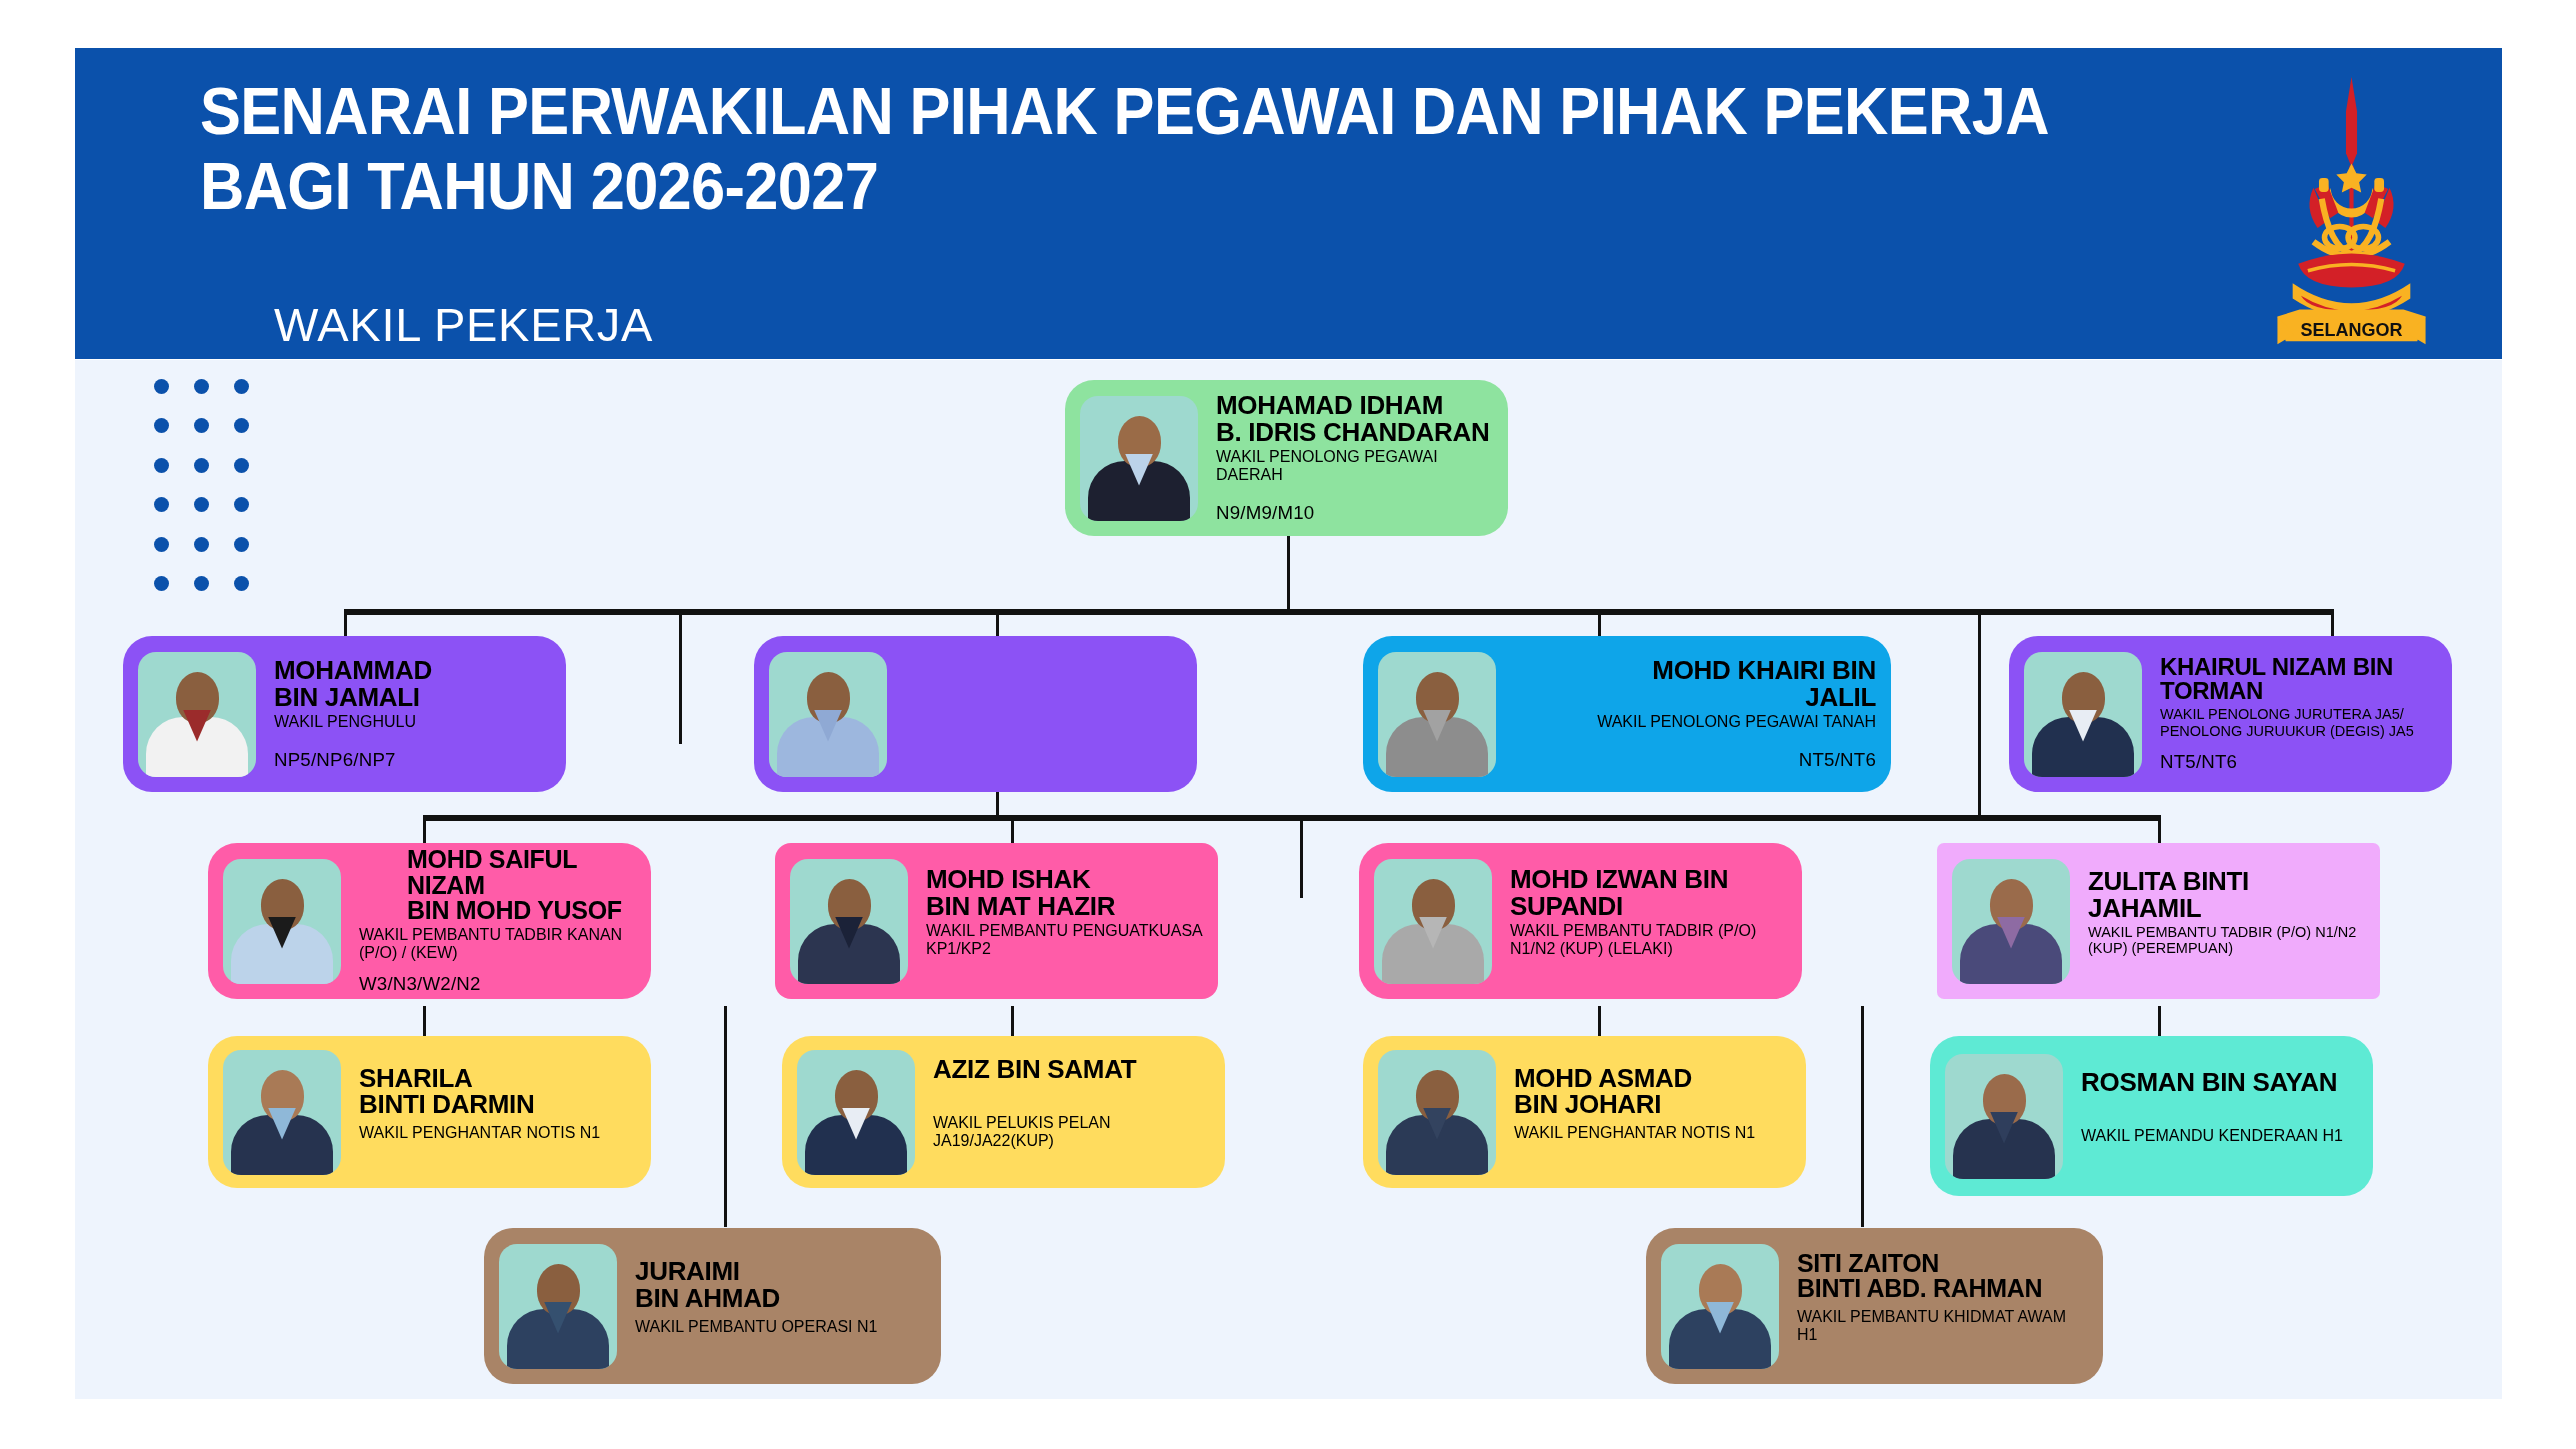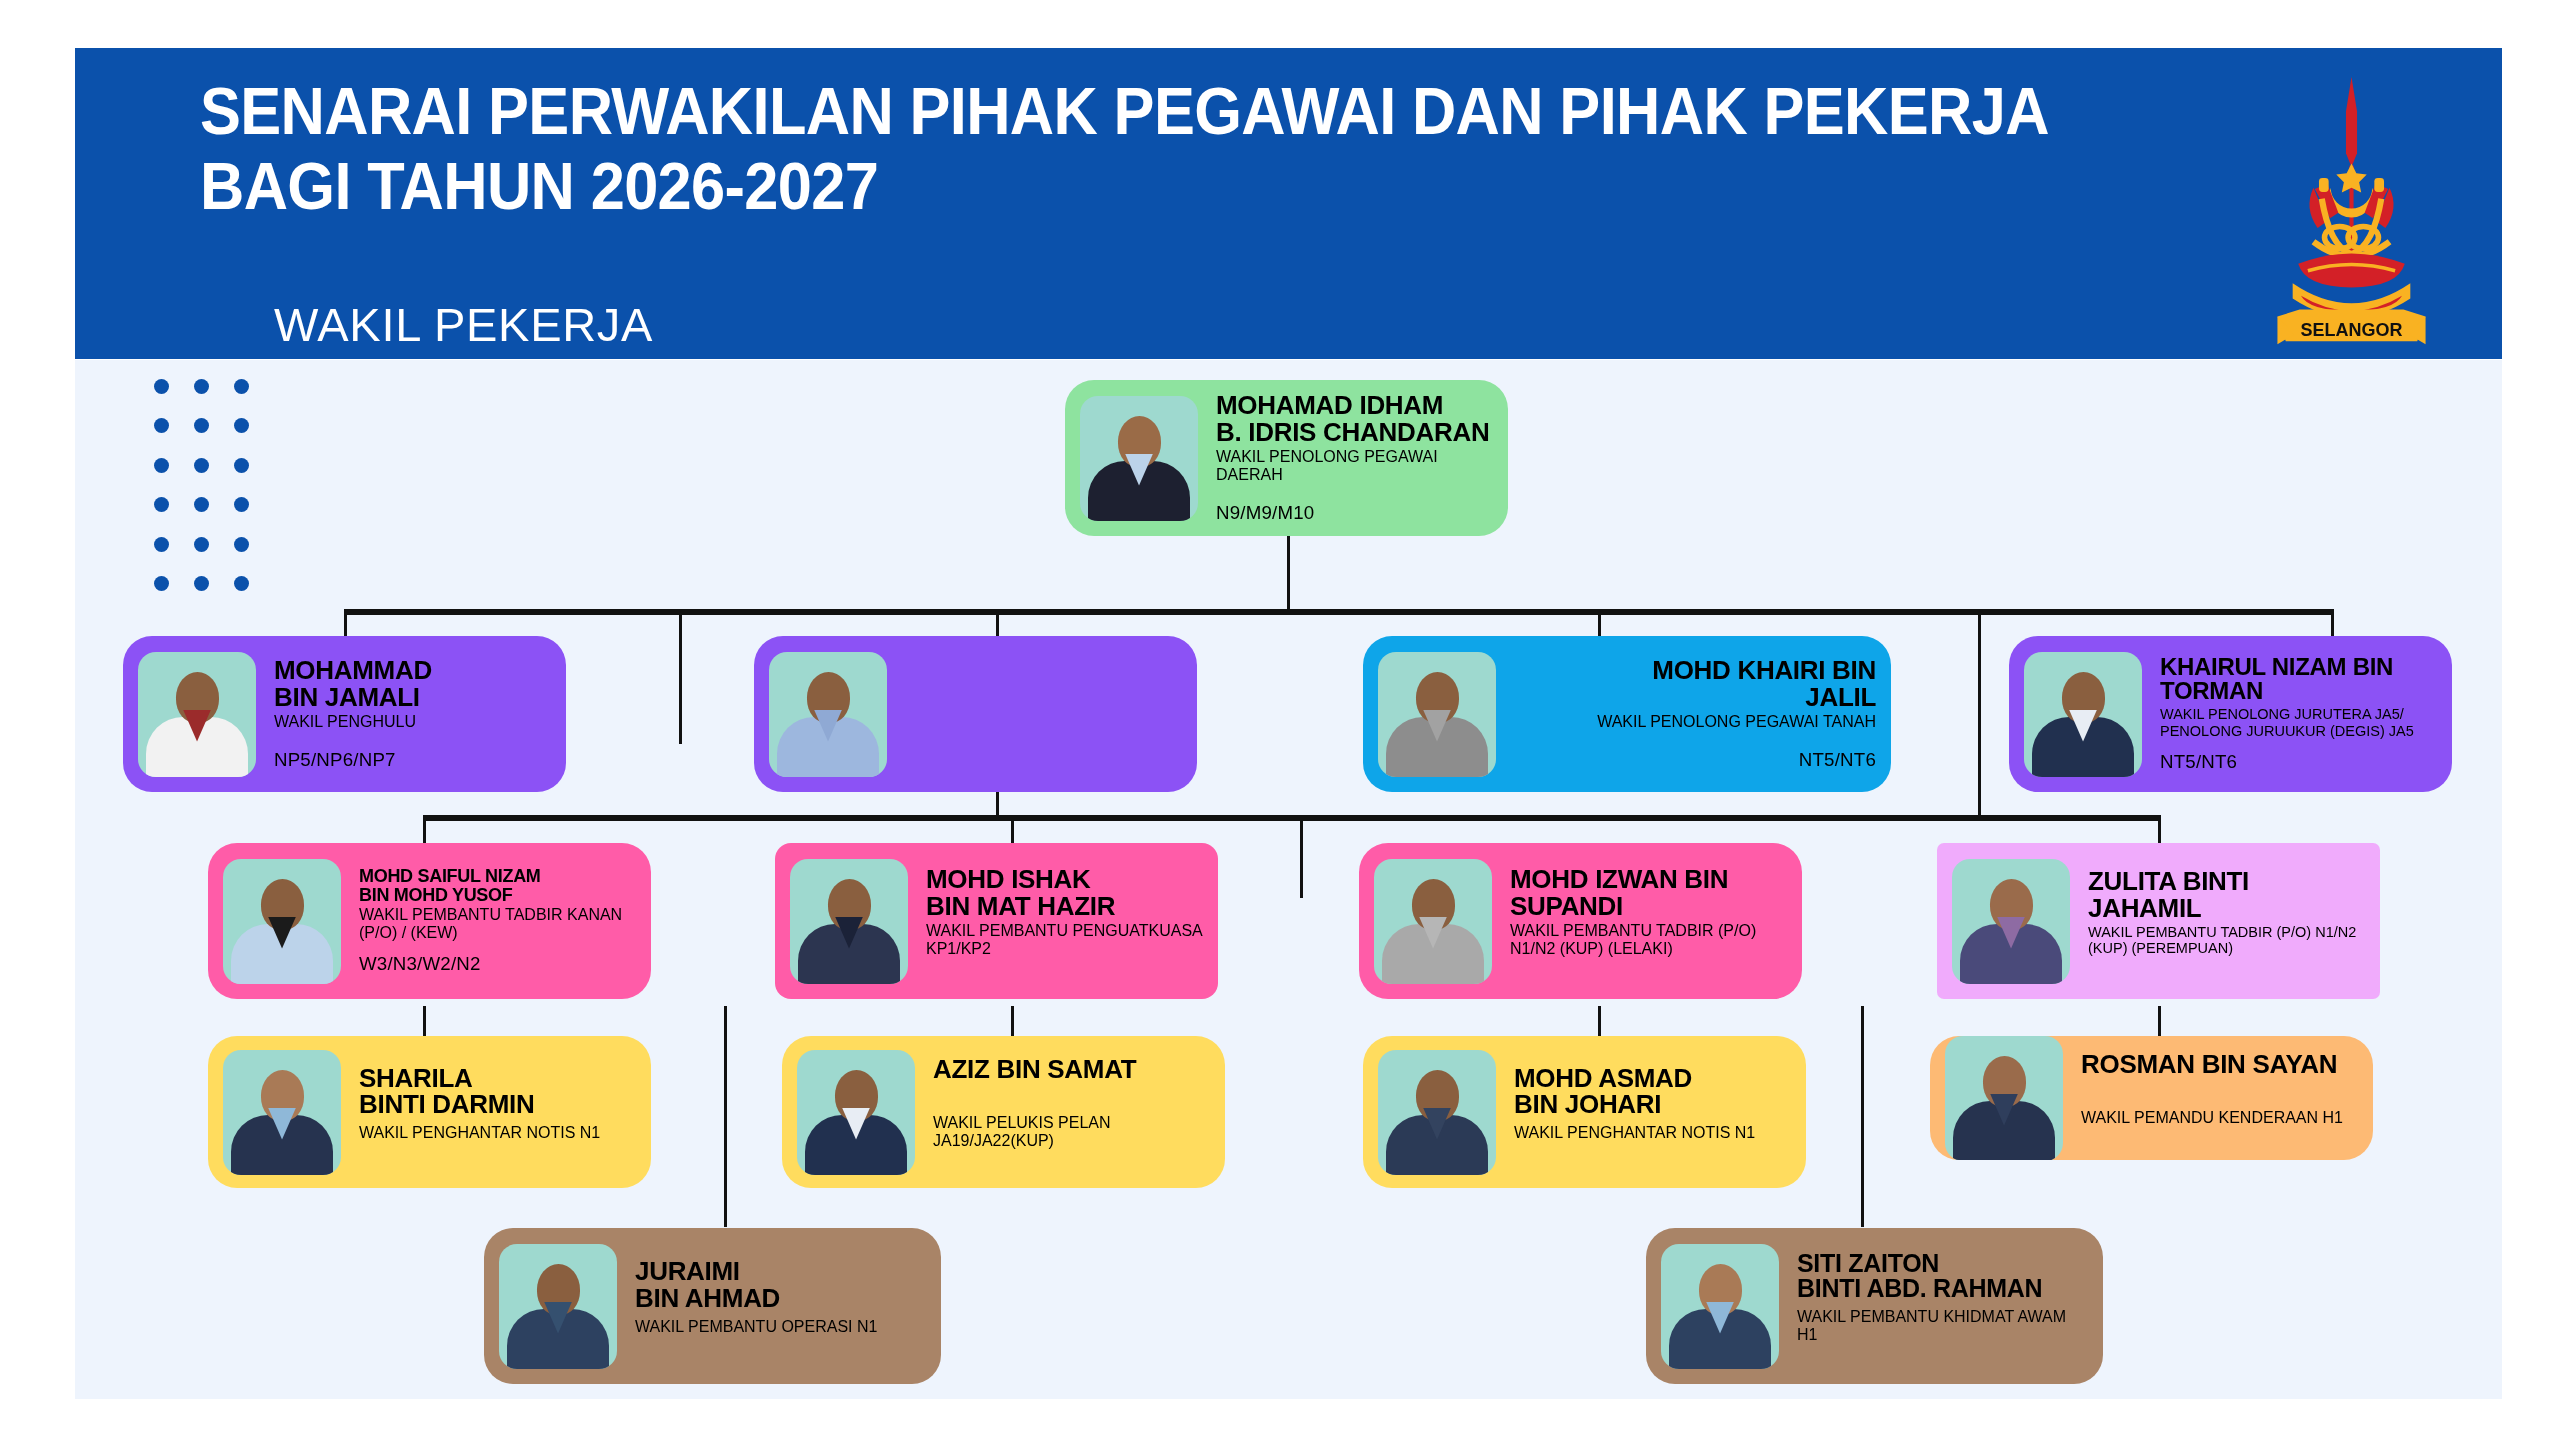--- a/index.html
+++ b/index.html
@@ -286,21 +286,21 @@
     </div>
   </div>
 
   <div class="card" style="left:208px; top:843px; width:443px; height:156px; background:#ff5ca8;">
     <div class="photo">
       <div class="body" style="background:#bcd3ea;"></div>
         <div class="head" style="background:#8a5f3f;"></div>
         <div class="collar" style="background:#1b1b1b;"></div>
     </div>
     <div class="card-body">
-      <div class="card-name" style="font-size:18px;">MOHD SAIFUL NIZAM
+      <div class="card-name" style="font-size:25px;margin-left:48px;">MOHD SAIFUL NIZAM
 BIN MOHD YUSOF</div>
       <div class="card-role">WAKIL PEMBANTU TADBIR KANAN
 (P/O) / (KEW)</div>
       <div class="card-grade" style="margin-top:11px;">W3/N3/W2/N2</div>
     </div>
   </div>
 
   <div class="card" style="left:775px; top:843px; width:443px; height:156px; background:#ff5ca8;border-radius:16px;">
     <div class="photo">
       <div class="body" style="background:#2c3550;"></div>
@@ -380,21 +380,21 @@
         <div class="collar" style="background:#33435f;"></div>
     </div>
     <div class="card-body">
       <div class="card-name">MOHD ASMAD
 BIN JOHARI</div>
       <div class="card-role" style="margin-top:5.5px;">WAKIL PENGHANTAR NOTIS N1</div>
       <div class="card-grade"></div>
     </div>
   </div>
 
-  <div class="card" style="left:1930px; top:1036px; width:443px; height:124px; background:#fdba74;">
+  <div class="card" style="left:1930px; top:1036px; width:443px; height:160px; background:#5eead4;">
     <div class="photo">
       <div class="body" style="background:#26334f;"></div>
         <div class="head" style="background:#9a6b4b;"></div>
         <div class="collar" style="background:#2f3e5c;"></div>
     </div>
     <div class="card-body">
       <div class="card-name">ROSMAN BIN SAYAN</div>
       <div class="card-role" style="margin-top:32px;">WAKIL PEMANDU KENDERAAN H1</div>
       <div class="card-grade"></div>
     </div>

